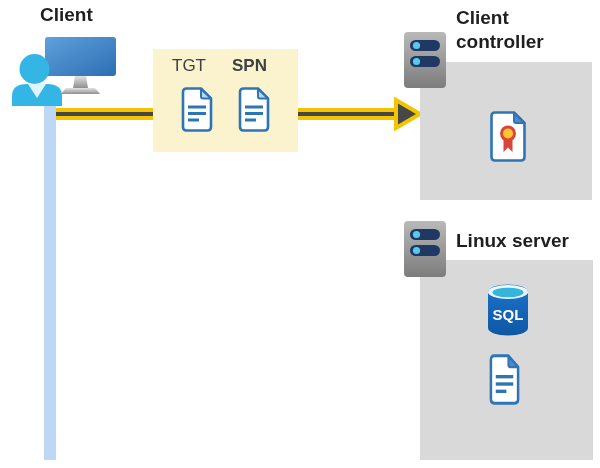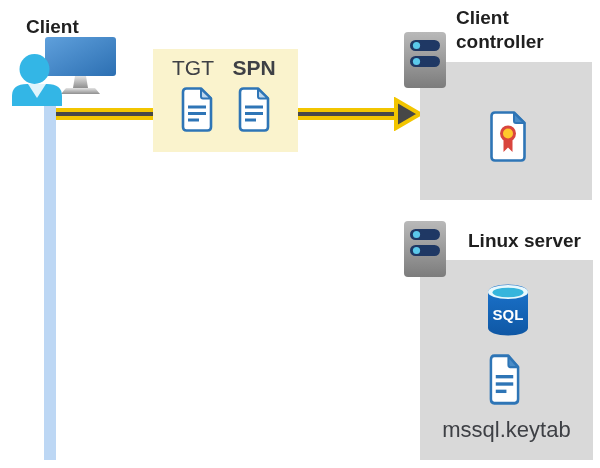--- a/index.html
+++ b/index.html
@@ -5,36 +5,36 @@
   html,body{margin:0;padding:0;background:#fff;}
   .canvas{
     position:relative;width:600px;height:468px;background:#fff;overflow:hidden;
     font-family:"Liberation Sans",sans-serif;
   }
   .abs{position:absolute;}
   .title{
     font-weight:bold;font-size:19px;line-height:24px;color:var(--title-color);
     letter-spacing:0;
   }
-  .client-label{left:26px;top:3px;margin-top:12px;}
+  .client-label{left:40px;top:3px;}
   .dc-label{left:456px;top:6px;width:112px;}
-  .linux-label{left:456px;top:229px;white-space:nowrap;margin-left:12px;}
+  .linux-label{left:456px;top:229px;white-space:nowrap;}
   .lifeline{
     left:44px;top:93px;width:12px;height:367px;
     background:var(--lifeline-blue);z-index:0;
   }
   .arrow-svg{left:56px;top:97px;z-index:1;}
   .client-icon{left:10px;top:32px;z-index:2;}
   .ticket-box{
     left:153px;top:49px;width:145px;height:103px;
     background:var(--ticket-box-bg);z-index:2;
   }
   .ticket-label{
-    position:absolute;top:56px;font-size:21px;color:var(--subtle-text);
-    text-align:center;z-index:3;
+    position:absolute;top:56px;font-size:17px;color:var(--subtle-text);
+    text-align:left;z-index:3;
   }
   .tgt-label{left:172px;width:40px;}
   .spn-label{left:232px;width:44px;font-weight:bold;}
   .doc-tgt{left:180px;top:86px;z-index:3;}
   .doc-spn{left:237px;top:86px;z-index:3;}
   .panel{background:var(--panel-bg);z-index:1;}
   .dc-panel{left:420px;top:62px;width:172px;height:138px;}
   .linux-panel{left:420px;top:260px;width:173px;height:200px;}
   .dc-server{left:403px;top:31px;z-index:2;}
   .linux-server{left:403px;top:220px;z-index:2;}
@@ -150,15 +150,14 @@
   </svg>
 
   <svg class="abs keytab-icon" width="33" height="53" viewBox="0 0 34 47" preserveAspectRatio="none">
     <path d="M3 6 Q3 2.5 6.5 2.5 L21 2.5 L31 12.5 L31 41 Q31 44.5 27.5 44.5 L6.5 44.5 Q3 44.5 3 41 Z" fill="#fff" stroke="var(--doc-blue)" stroke-width="2.6" stroke-linejoin="round"></path>
     <path d="M21 3 L31 12.5 L23 12.5 Q21 12.5 21 10.5 Z" fill="var(--fold-solid-blue)" stroke="var(--doc-blue)" stroke-width="2" stroke-linejoin="round"></path>
     <line x1="8" y1="21" x2="26" y2="21" stroke="var(--doc-blue)" stroke-width="3"></line>
     <line x1="8" y1="27.5" x2="26" y2="27.5" stroke="var(--doc-blue)" stroke-width="3"></line>
     <line x1="8" y1="34" x2="19" y2="34" stroke="var(--doc-blue)" stroke-width="3"></line>
   </svg>
 
-  <div class="abs keytab-label">mssql.keytab</div>
 
 </div>
 
 </body></html>

